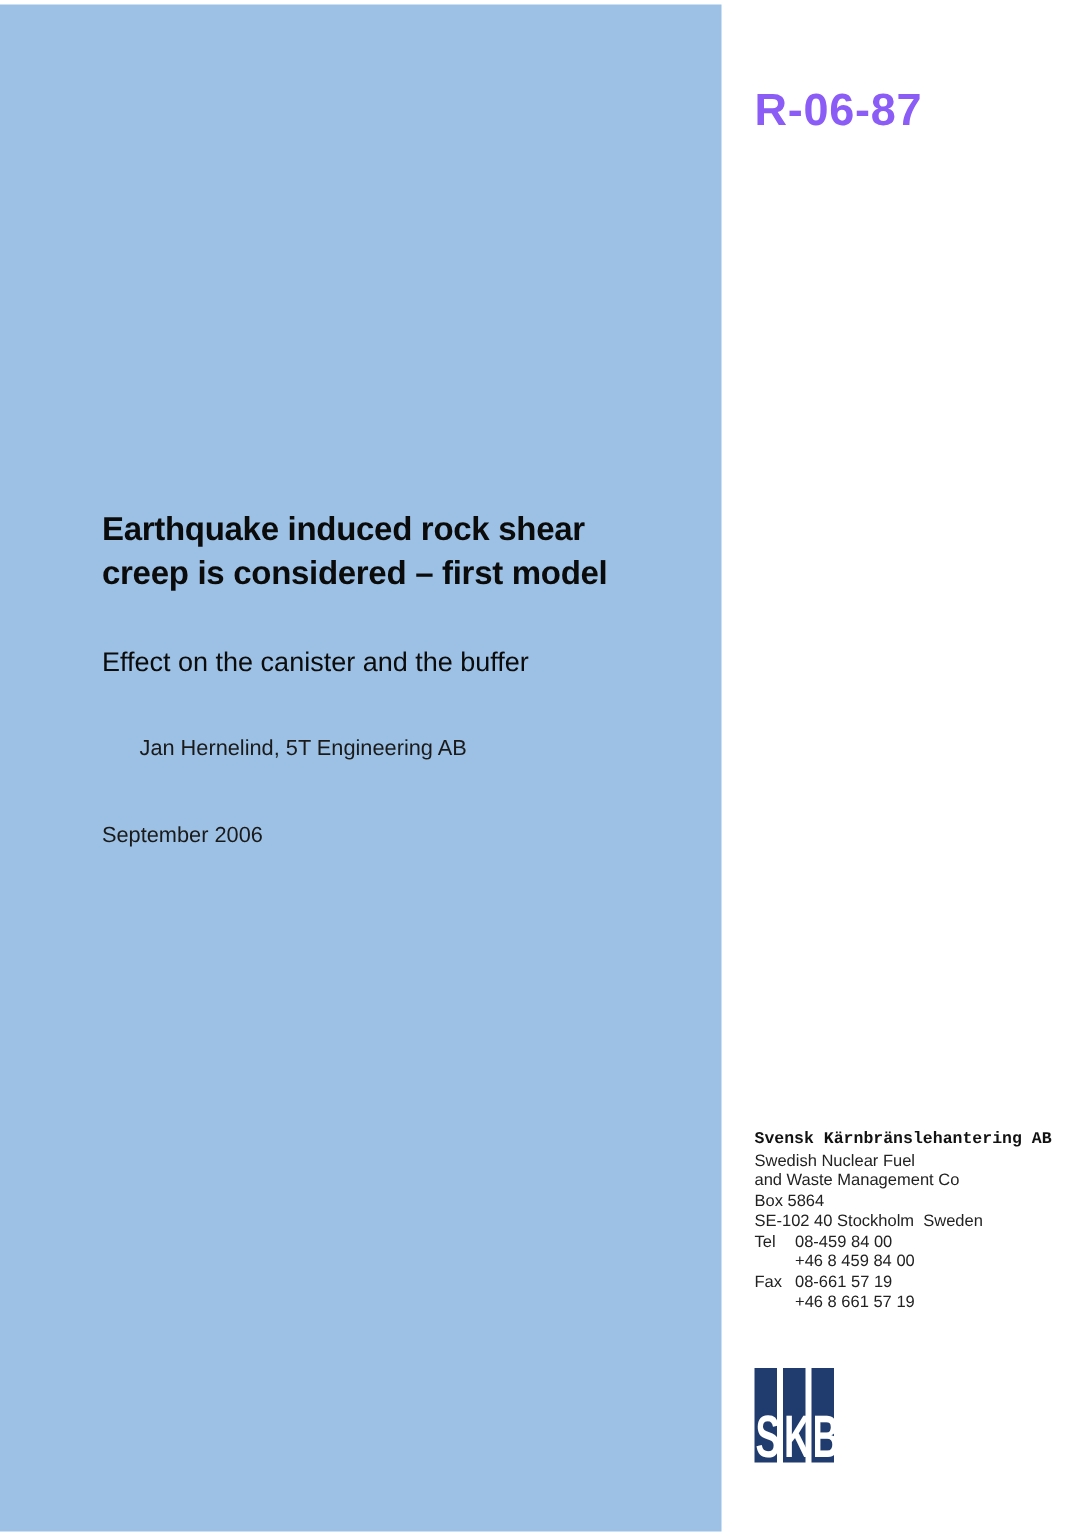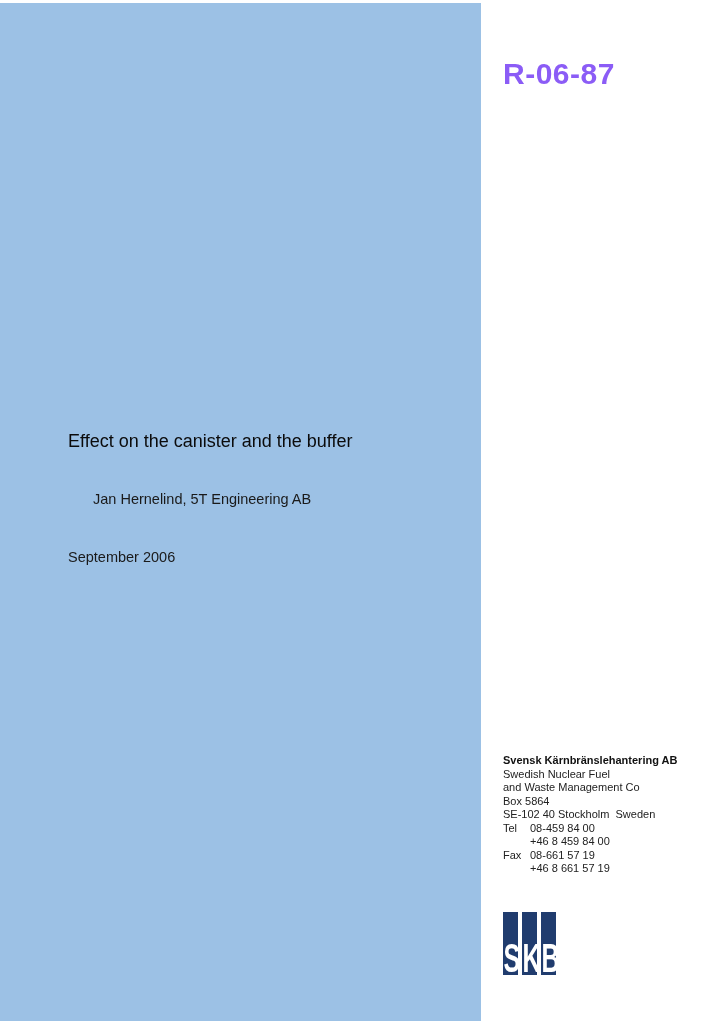--- a/index.html
+++ b/index.html
@@ -38,21 +38,21 @@
     font-size:14.5px;line-height:18px;color:#1a1a1a;margin-left:25px;
   }
   .date{
     position:absolute;left:68px;top:548px;
     font-size:14.5px;line-height:18px;color:#1a1a1a;
   }
   .publisher{
     position:absolute;left:503px;top:754px;width:200px;
     font-size:11px;line-height:13.5px;color:#222;
   }
-  .publisher-name{font-weight:bold;color:#111;}
+  .publisher-name{font-weight:bold;color:#111;font-family:Liberation Mono, monospace;}
   .phone-row{display:flex;justify-content:space-between;}
   .phone-label{width:27px;flex:0 0 27px;}
   .phone-value{flex:1;}
   .skb-logo{
     position:absolute;left:503px;top:912px;
     display:flex;gap:4px;
   }
   .logo-bar{
     width:15px;height:63px;background:var(--logo-navy);
     position:relative;
@@ -65,20 +65,22 @@
   }
 </style>
 </head>
 <body>
 
 <div class="blue-panel"></div>
 
 <div class="report-number">R-06-87</div>
 
 <div class="title-block">
+  <div>Earthquake induced rock shear</div>
+  <div>creep is considered – first model</div>
 </div>
 
 <div class="subtitle">Effect on the canister and the buffer</div>
 
 <div class="author">Jan Hernelind, 5T Engineering AB</div>
 
 <div class="date">September 2006</div>
 
 <div class="publisher">
   <div class="publisher-name">Svensk Kärnbränslehantering AB</div>

